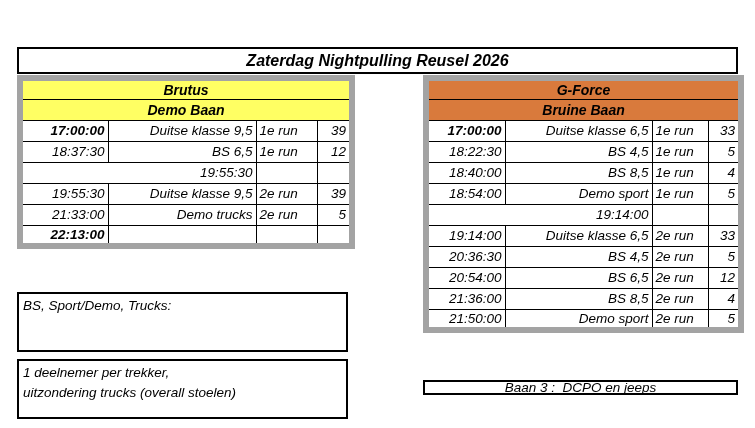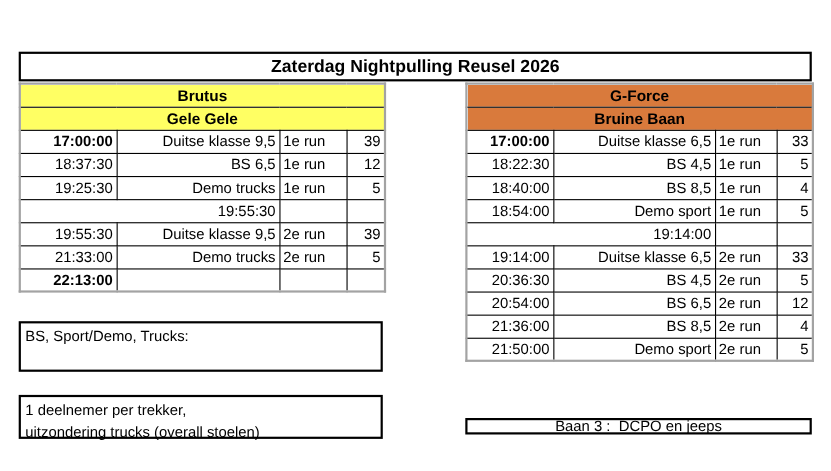--- a/index.html
+++ b/index.html
@@ -7,36 +7,37 @@
   body {
     font-family: "Liberation Sans", "DejaVu Sans", sans-serif;
     color: #000;
   }
   .sheet {
     position: relative;
     width: 755px;
     height: 428px;
     background: #ffffff;
     overflow: hidden;
+    font-style: italic;
   }
   .title-box {
     position: absolute;
     left: 17px; top: 47px;
     width: 721px; height: 27px;
     border: 2px solid #000;
     background: #ffffff;
     display: flex; align-items: center; justify-content: center;
     font-weight: bold;
     font-size: 16px;
   }
   table.sched {
     position: absolute;
     border-collapse: collapse;
     table-layout: fixed;
-    border: 2px solid #a3a3a3;
+    border: 6px solid #a3a3a3;
     background: #fff;
   }
   table.sched td {
     border: 1px solid #000;
     height: 21px;
     font-size: 13.5px;
     padding: 0 3px;
     overflow: hidden;
     white-space: nowrap;
   }
@@ -58,22 +59,22 @@
   .note-box {
     position: absolute;
     left: 17px;
     width: 331px;
     border: 2px solid #000;
     background: #fff;
     font-size: 13.5px;
     line-height: 20px;
     padding: 2px 4px;
   }
-  #note-dresscode { top: 292px; height: 46px; }
-  #note-participants { top: 359px; height: 40px; }
+  #note-dresscode { top: 292px; height: 60px; }
+  #note-participants { top: 359px; height: 60px; }
   .baan3-box {
     position: absolute;
     left: 423px; top: 380px;
     width: 315px; height: 15px;
     border: 2px solid #000;
     background: #fff;
     display: flex; align-items: center; justify-content: center;
     font-size: 13.5px;
     white-space: pre;
   }
@@ -90,41 +91,35 @@
       <col style="width:88px">
         <col style="width:148px">
         <col style="width:61px">
         <col style="width:35px">
     </colgroup>
     <tbody>
       <tr class="track-row">
         <td colspan="4">Brutus</td>
       </tr>
       <tr class="track-row">
-        <td colspan="4">Gele Gele</td>
+        <td colspan="4">Demo Baan</td>
       </tr>
     </tbody>
     <tbody>
         <tr>
           <td class="time bold">17:00:00</td>
           <td class="klasse">Duitse klasse 9,5</td>
           <td class="run">1e run</td>
           <td class="count">39</td>
         </tr>
         <tr>
           <td class="time">18:37:30</td>
           <td class="klasse">BS 6,5</td>
           <td class="run">1e run</td>
           <td class="count">12</td>
-        </tr>
-        <tr>
-          <td class="time">19:25:30</td>
-          <td class="klasse">Demo trucks</td>
-          <td class="run">1e run</td>
-          <td class="count">5</td>
         </tr>
         <tr>
           <td class="time" colspan="2">19:55:30</td>
           <td class="run"></td>
           <td class="count"></td>
         </tr>
         <tr>
           <td class="time">19:55:30</td>
           <td class="klasse">Duitse klasse 9,5</td>
           <td class="run">2e run</td>

